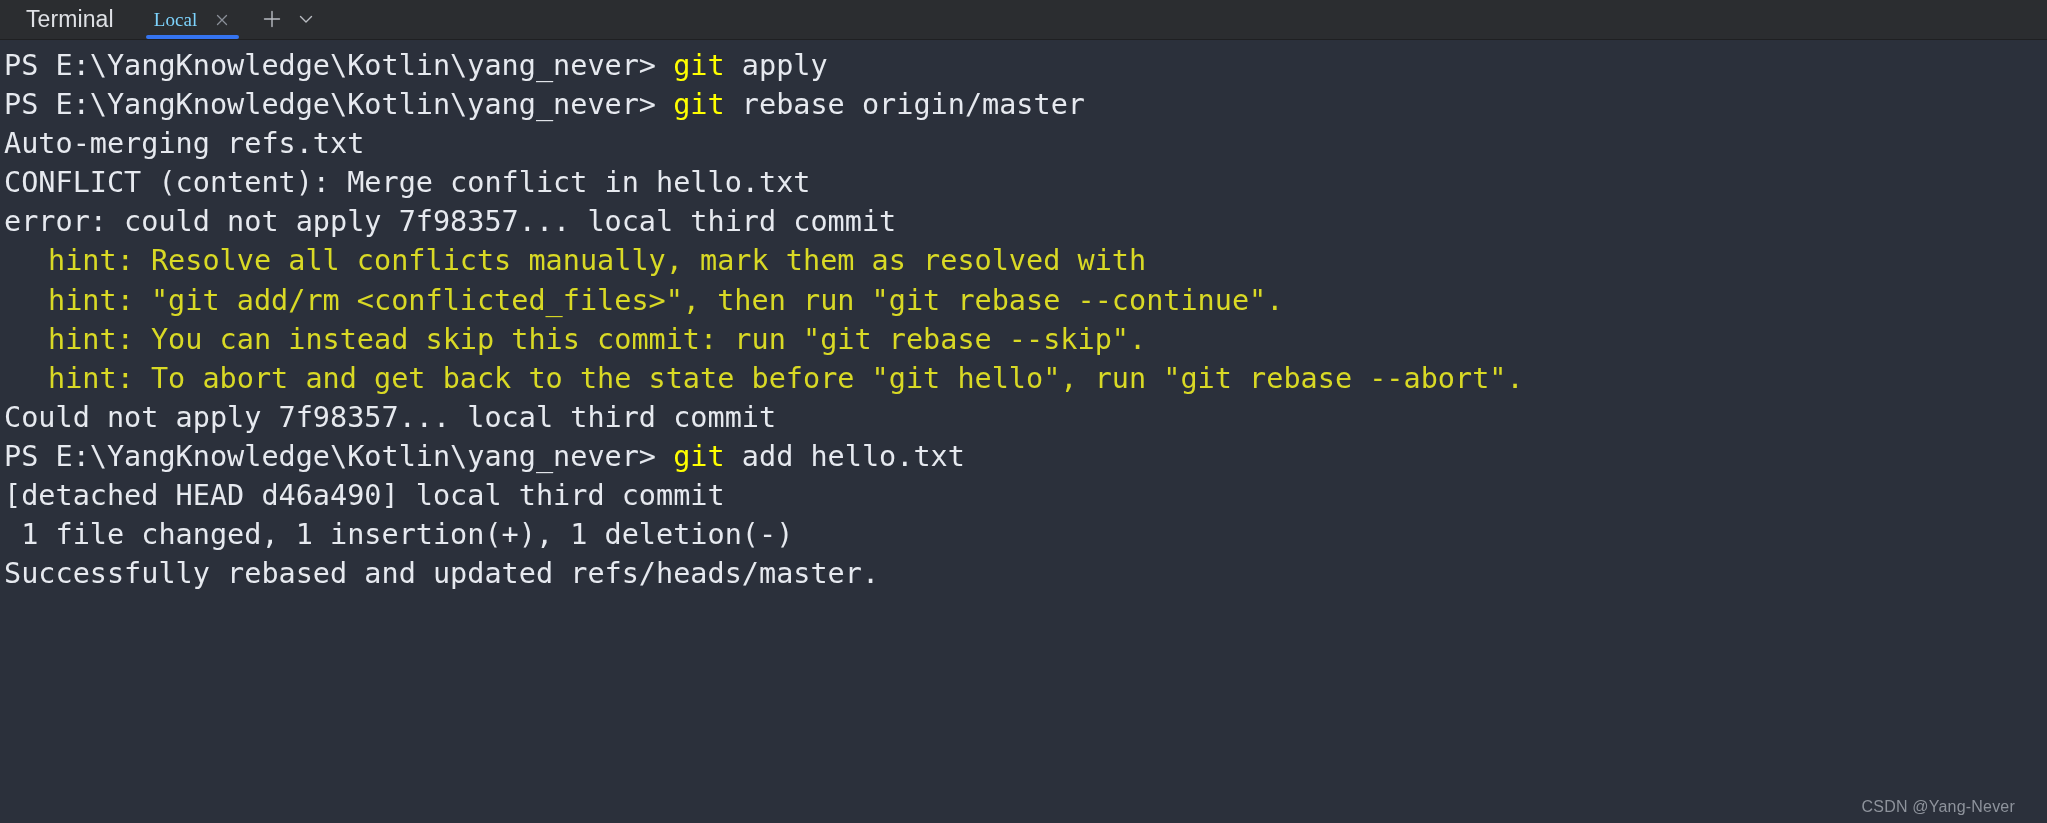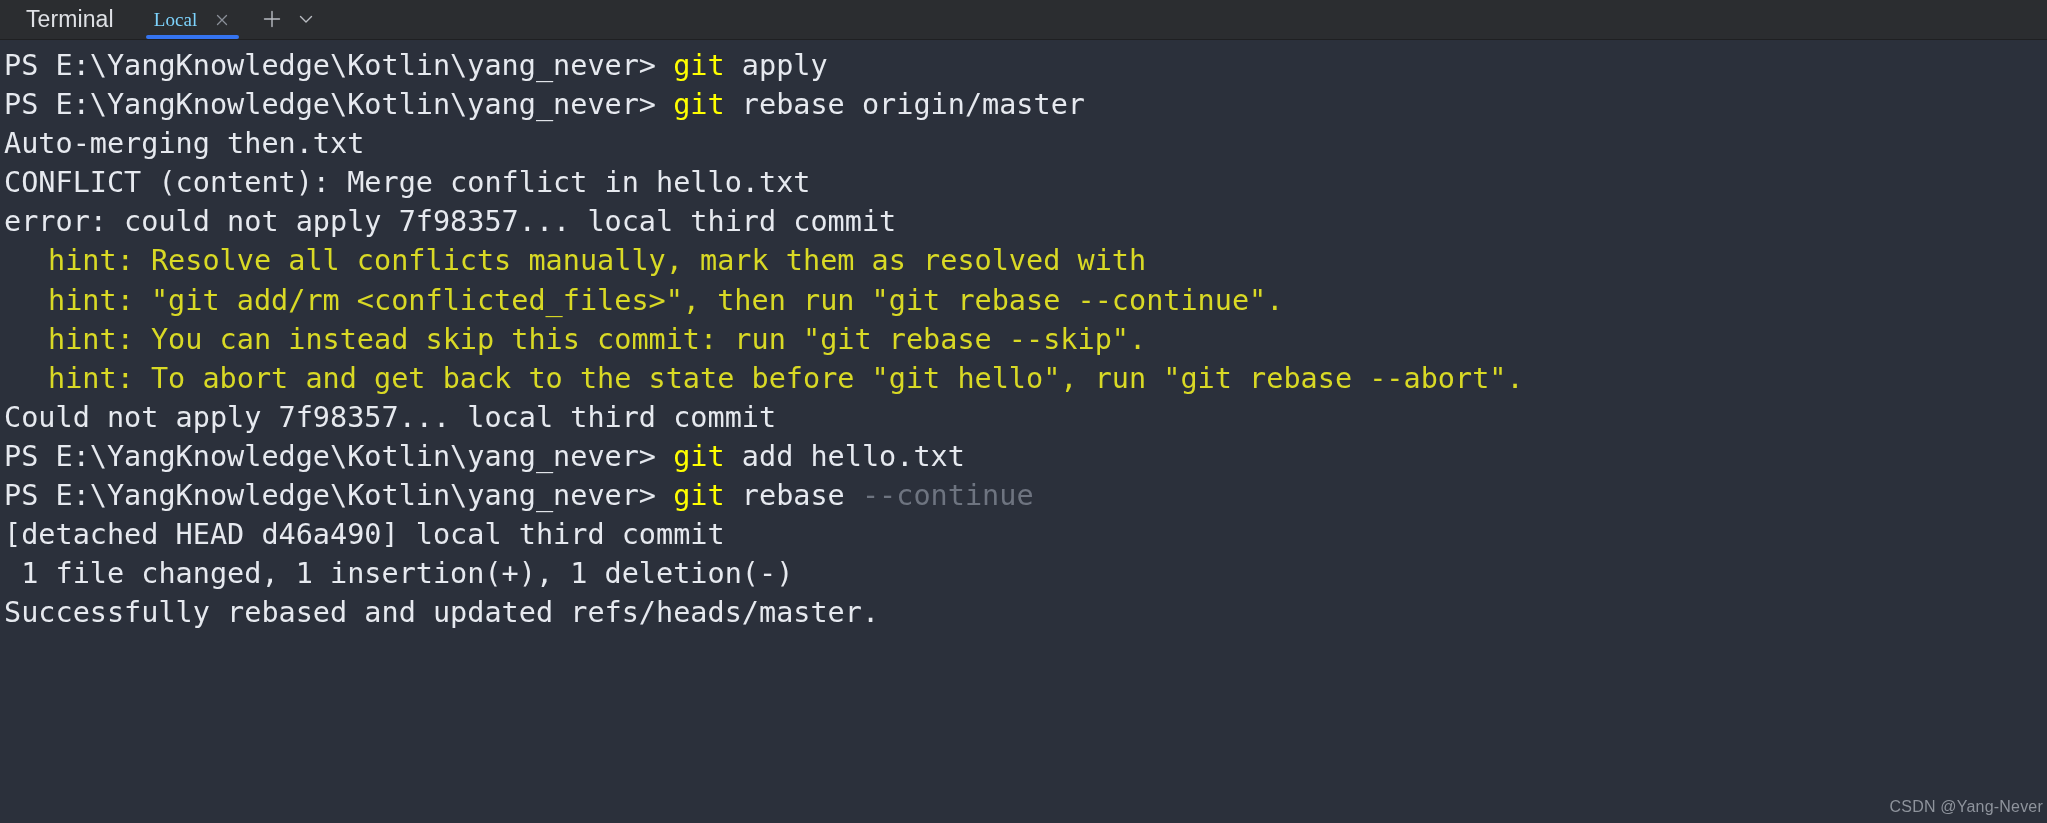--- a/index.html
+++ b/index.html
@@ -95,21 +95,21 @@
   }
   .c-prompt   { color: #e6e9ef; }
   .c-cmd      { color: #ffff00; margin-top: 29px; }
   .c-arg      { color: #e6e9ef; }
   .c-ghost    { color: #6e7480; }
   .c-hint     { color: #d9d925; margin-left: 44px; }
   .c-out      { color: #e6e9ef; }
 
   .watermark {
     position: absolute;
-    right: 4px;
+    right: 32px;
     bottom: 8px;
     font-family: "Liberation Sans", sans-serif;
     font-size: 16px;
     color: #8e939c;
     letter-spacing: .2px;
   }
 </style>
 </head>
 <body>
 
@@ -137,29 +137,28 @@
     <svg width="20" height="20" viewBox="0 0 20 20" aria-hidden="true">
       <path d="M4.5 7.5 L10 13 L15.5 7.5" stroke="currentColor" stroke-width="1.4" fill="none" stroke-linecap="round" stroke-linejoin="round"></path>
     </svg>
   </div>
 </div>
 
 <div class="terminal">
   <div id="terminal-lines">
       <div class="line"><span class="c-prompt">PS E:\YangKnowledge\Kotlin\yang_never&gt; </span><span class="c-cmd">git</span><span class="c-arg"> apply</span></div>
       <div class="line"><span class="c-prompt">PS E:\YangKnowledge\Kotlin\yang_never&gt; </span><span class="c-cmd">git</span><span class="c-arg"> rebase origin/master</span></div>
-      <div class="line"><span class="c-out">Auto-merging then.txt</span></div>
+      <div class="line"><span class="c-out">Auto-merging refs.txt</span></div>
       <div class="line"><span class="c-out">CONFLICT (content): Merge conflict in hello.txt</span></div>
       <div class="line"><span class="c-out">error: could not apply 7f98357... local third commit</span></div>
       <div class="line"><span class="c-hint">hint: Resolve all conflicts manually, mark them as resolved with</span></div>
       <div class="line"><span class="c-hint">hint: "git add/rm &lt;conflicted_files&gt;", then run "git rebase --continue".</span></div>
       <div class="line"><span class="c-hint">hint: You can instead skip this commit: run "git rebase --skip".</span></div>
       <div class="line"><span class="c-hint">hint: To abort and get back to the state before "git hello", run "git rebase --abort".</span></div>
       <div class="line"><span class="c-out">Could not apply 7f98357... local third commit</span></div>
       <div class="line"><span class="c-prompt">PS E:\YangKnowledge\Kotlin\yang_never&gt; </span><span class="c-cmd">git</span><span class="c-arg"> add hello.txt</span></div>
-      <div class="line"><span class="c-prompt">PS E:\YangKnowledge\Kotlin\yang_never&gt; </span><span class="c-cmd">git</span><span class="c-arg"> rebase </span><span class="c-ghost">--continue</span></div>
       <div class="line"><span class="c-out">[detached HEAD d46a490] local third commit</span></div>
       <div class="line"><span class="c-out"> 1 file changed, 1 insertion(+), 1 deletion(-)</span></div>
       <div class="line"><span class="c-out">Successfully rebased and updated refs/heads/master.</span></div>
     </div>
 
   <div class="watermark">CSDN @Yang-Never</div>
 </div>
 
 </body></html>

